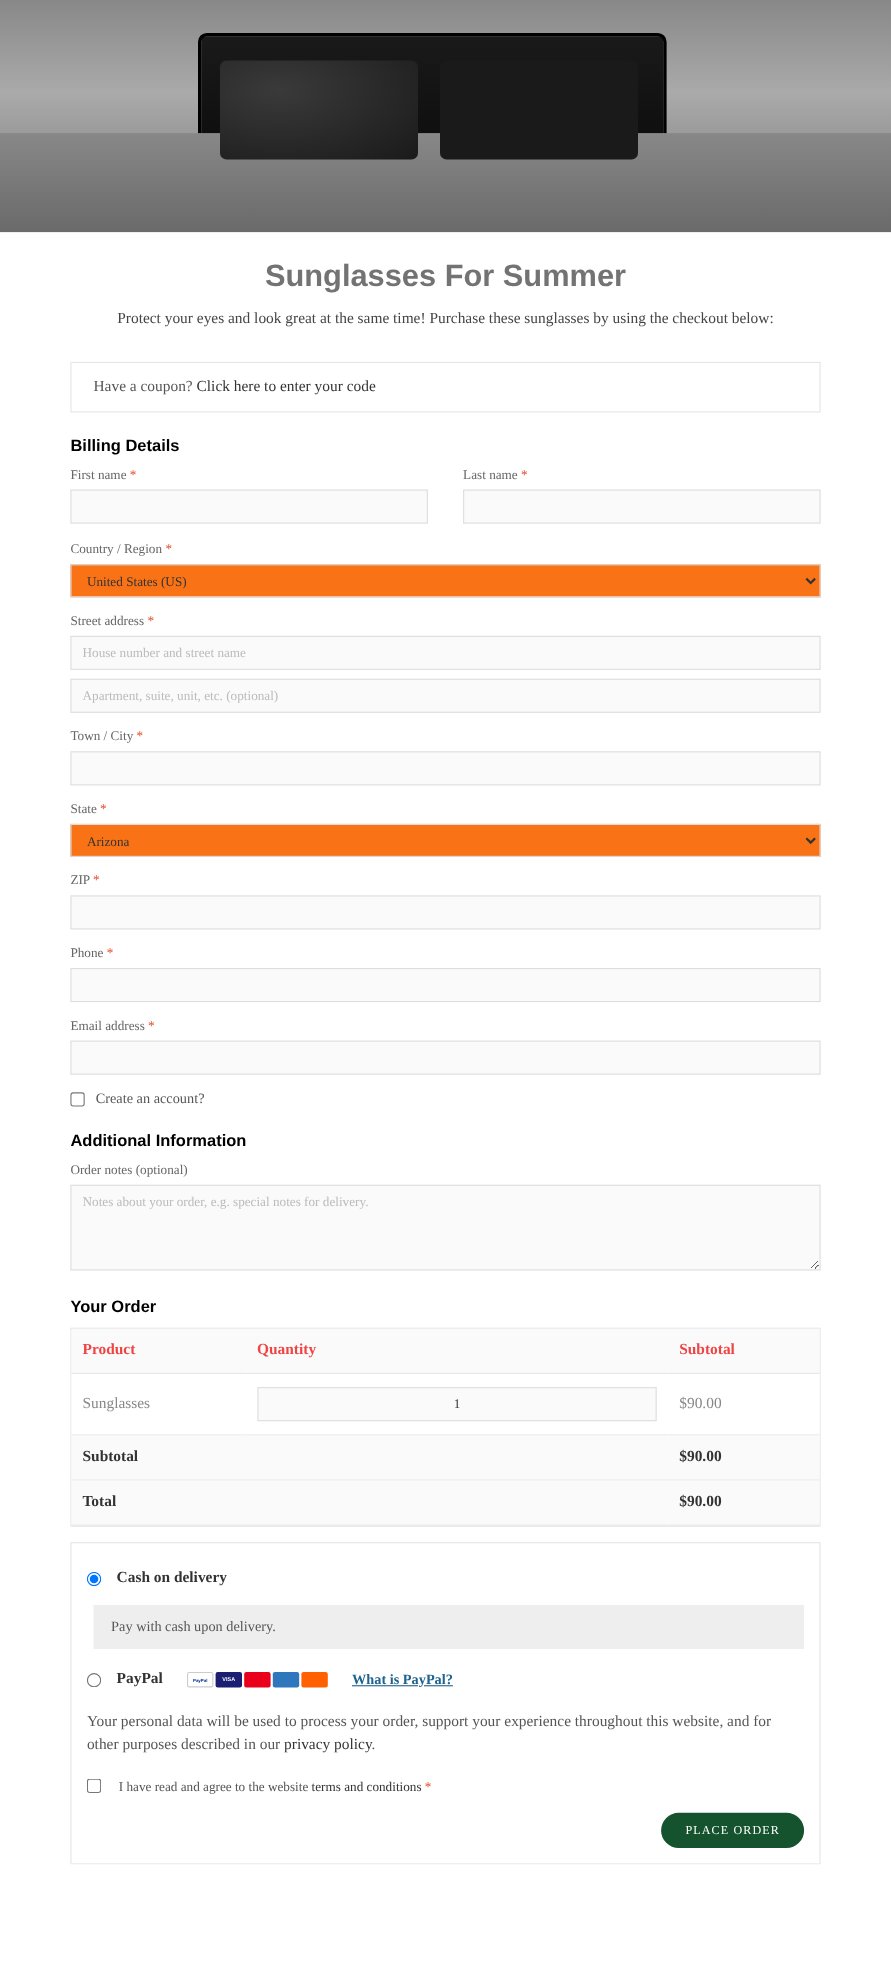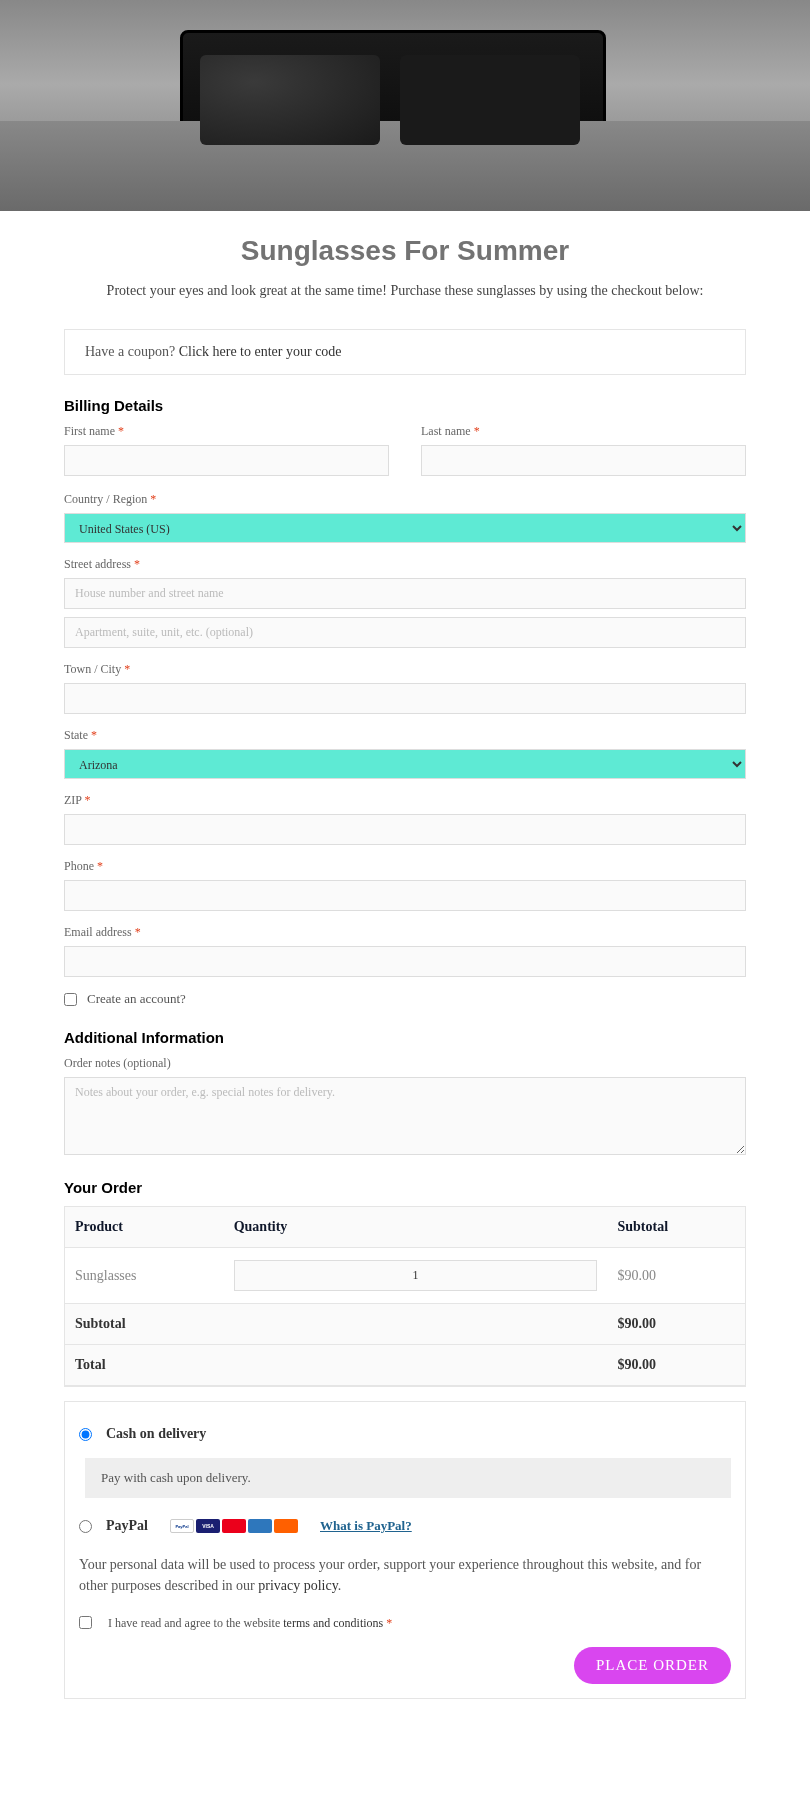--- a/index.html
+++ b/index.html
@@ -14,48 +14,48 @@
 .coupon-box{border:1px solid #e5e5e5;padding:14px 20px;font-size:14px;color:#555;margin-bottom:22px}
 .coupon-box a{color:#333;text-decoration:none}
 h3{font-family:'Segoe UI',Arial,sans-serif;font-weight:700;color:#000000;font-size:15px;margin-bottom:10px}
 .form-row{display:flex;gap:32px;margin-bottom:16px}
 .form-field{flex:1}
 .form-field.full{width:100%}
 label{display:block;font-size:12px;color:#666;margin-bottom:6px;font-family:Liberation Serif, serif}
 .req{color:#e2401c}
 input[type=text],input[type=tel],input[type=email],select,textarea{width:100%;padding:7px 10px;border:1px solid #ddd;background:#fafafa;font-size:12px;font-family:Georgia,serif;color:#333}
 input[type=text]::placeholder,textarea::placeholder{color:#bbb}
-select{height:30px;background:#5eead4}
+select{height:30px;background:#f97316}
 textarea{height:78px;resize:vertical}
 .check-row{display:flex;align-items:center;gap:10px;font-size:13px;margin:12px 0 22px}
 .check-row input[type=checkbox]{margin:0}
 .order-table{width:100%;border:1px solid #e5e5e5;border-collapse:separate;border-spacing:0;margin-top:10px}
 .order-table th,.order-table td{padding:12px 10px;text-align:left;font-size:14px;border-bottom:1px solid #e5e5e5}
-.order-table th{font-family:Georgia,serif;font-weight:700;color:#0f172a;background:#fafafa}
+.order-table th{font-family:Georgia,serif;font-weight:700;color:#ef4444;background:#fafafa}
 .order-table .item-row td{color:#888;background:#fff}
 .order-table .sub-row td{font-weight:700;color:#333;background:#fafafa}
 .qty-input{width:36px;text-align:center;padding:2px 4px;border:1px solid #ccc;background:#fff}
 .pay-box{border:1px solid #e5e5e5;padding:14px;margin-top:14px}
 .pay-opt{display:flex;align-items:center;gap:14px;padding:10px 0}
 .pay-opt input[type=radio]{margin:0}
 .pay-opt label{font-weight:700;font-size:14px;color:#333;margin:0}
 .pay-desc{background:#eee;padding:12px 16px;margin:6px 0 10px 6px;font-size:13px;color:#555}
 .cc-strip{display:inline-flex;gap:2px;align-items:center;margin-left:8px}
 .cc{width:24px;height:14px;border-radius:2px;display:inline-flex;align-items:center;justify-content:center;font-size:5px;font-family:Arial,sans-serif;color:#fff;font-weight:700}
 .cc.pp{background:#fff;color:#003087;border:1px solid #ccc;font-size:4px}
 .cc.visa{background:#1a1f71}
 .cc.mc{background:#eb001b}
 .cc.amex{background:#2e77bc}
 .cc.disc{background:#ff6000}
 .wisp{color:#20638f;font-size:13px;font-weight:700;margin-left:8px}
 .privacy{font-size:14px;color:#555;padding:10px 0;line-height:1.5}
 .privacy a{color:#333;text-decoration:none}
 .terms-row{display:flex;align-items:flex-start;gap:16px;font-size:12px;margin:10px 0}
 .terms-row a{color:#333;text-decoration:none}
-.place-btn{float:right;background:#d946ef;color:#fff;border:none;padding:10px 22px;border-radius:20px;font-size:15px;font-family:Georgia,serif;letter-spacing:1px;cursor:pointer;margin-top:6px}
+.place-btn{float:right;background:#14532d;color:#fff;border:none;padding:10px 22px;border-radius:20px;font-size:11px;font-family:Georgia,serif;letter-spacing:1px;cursor:pointer;margin-top:6px}
 .mb{margin-bottom:14px}
 </style>
 </head>
 <body>
 
 <div class="hero">
     <div class="sand"></div>
   </div>
 
 <div class="container">

